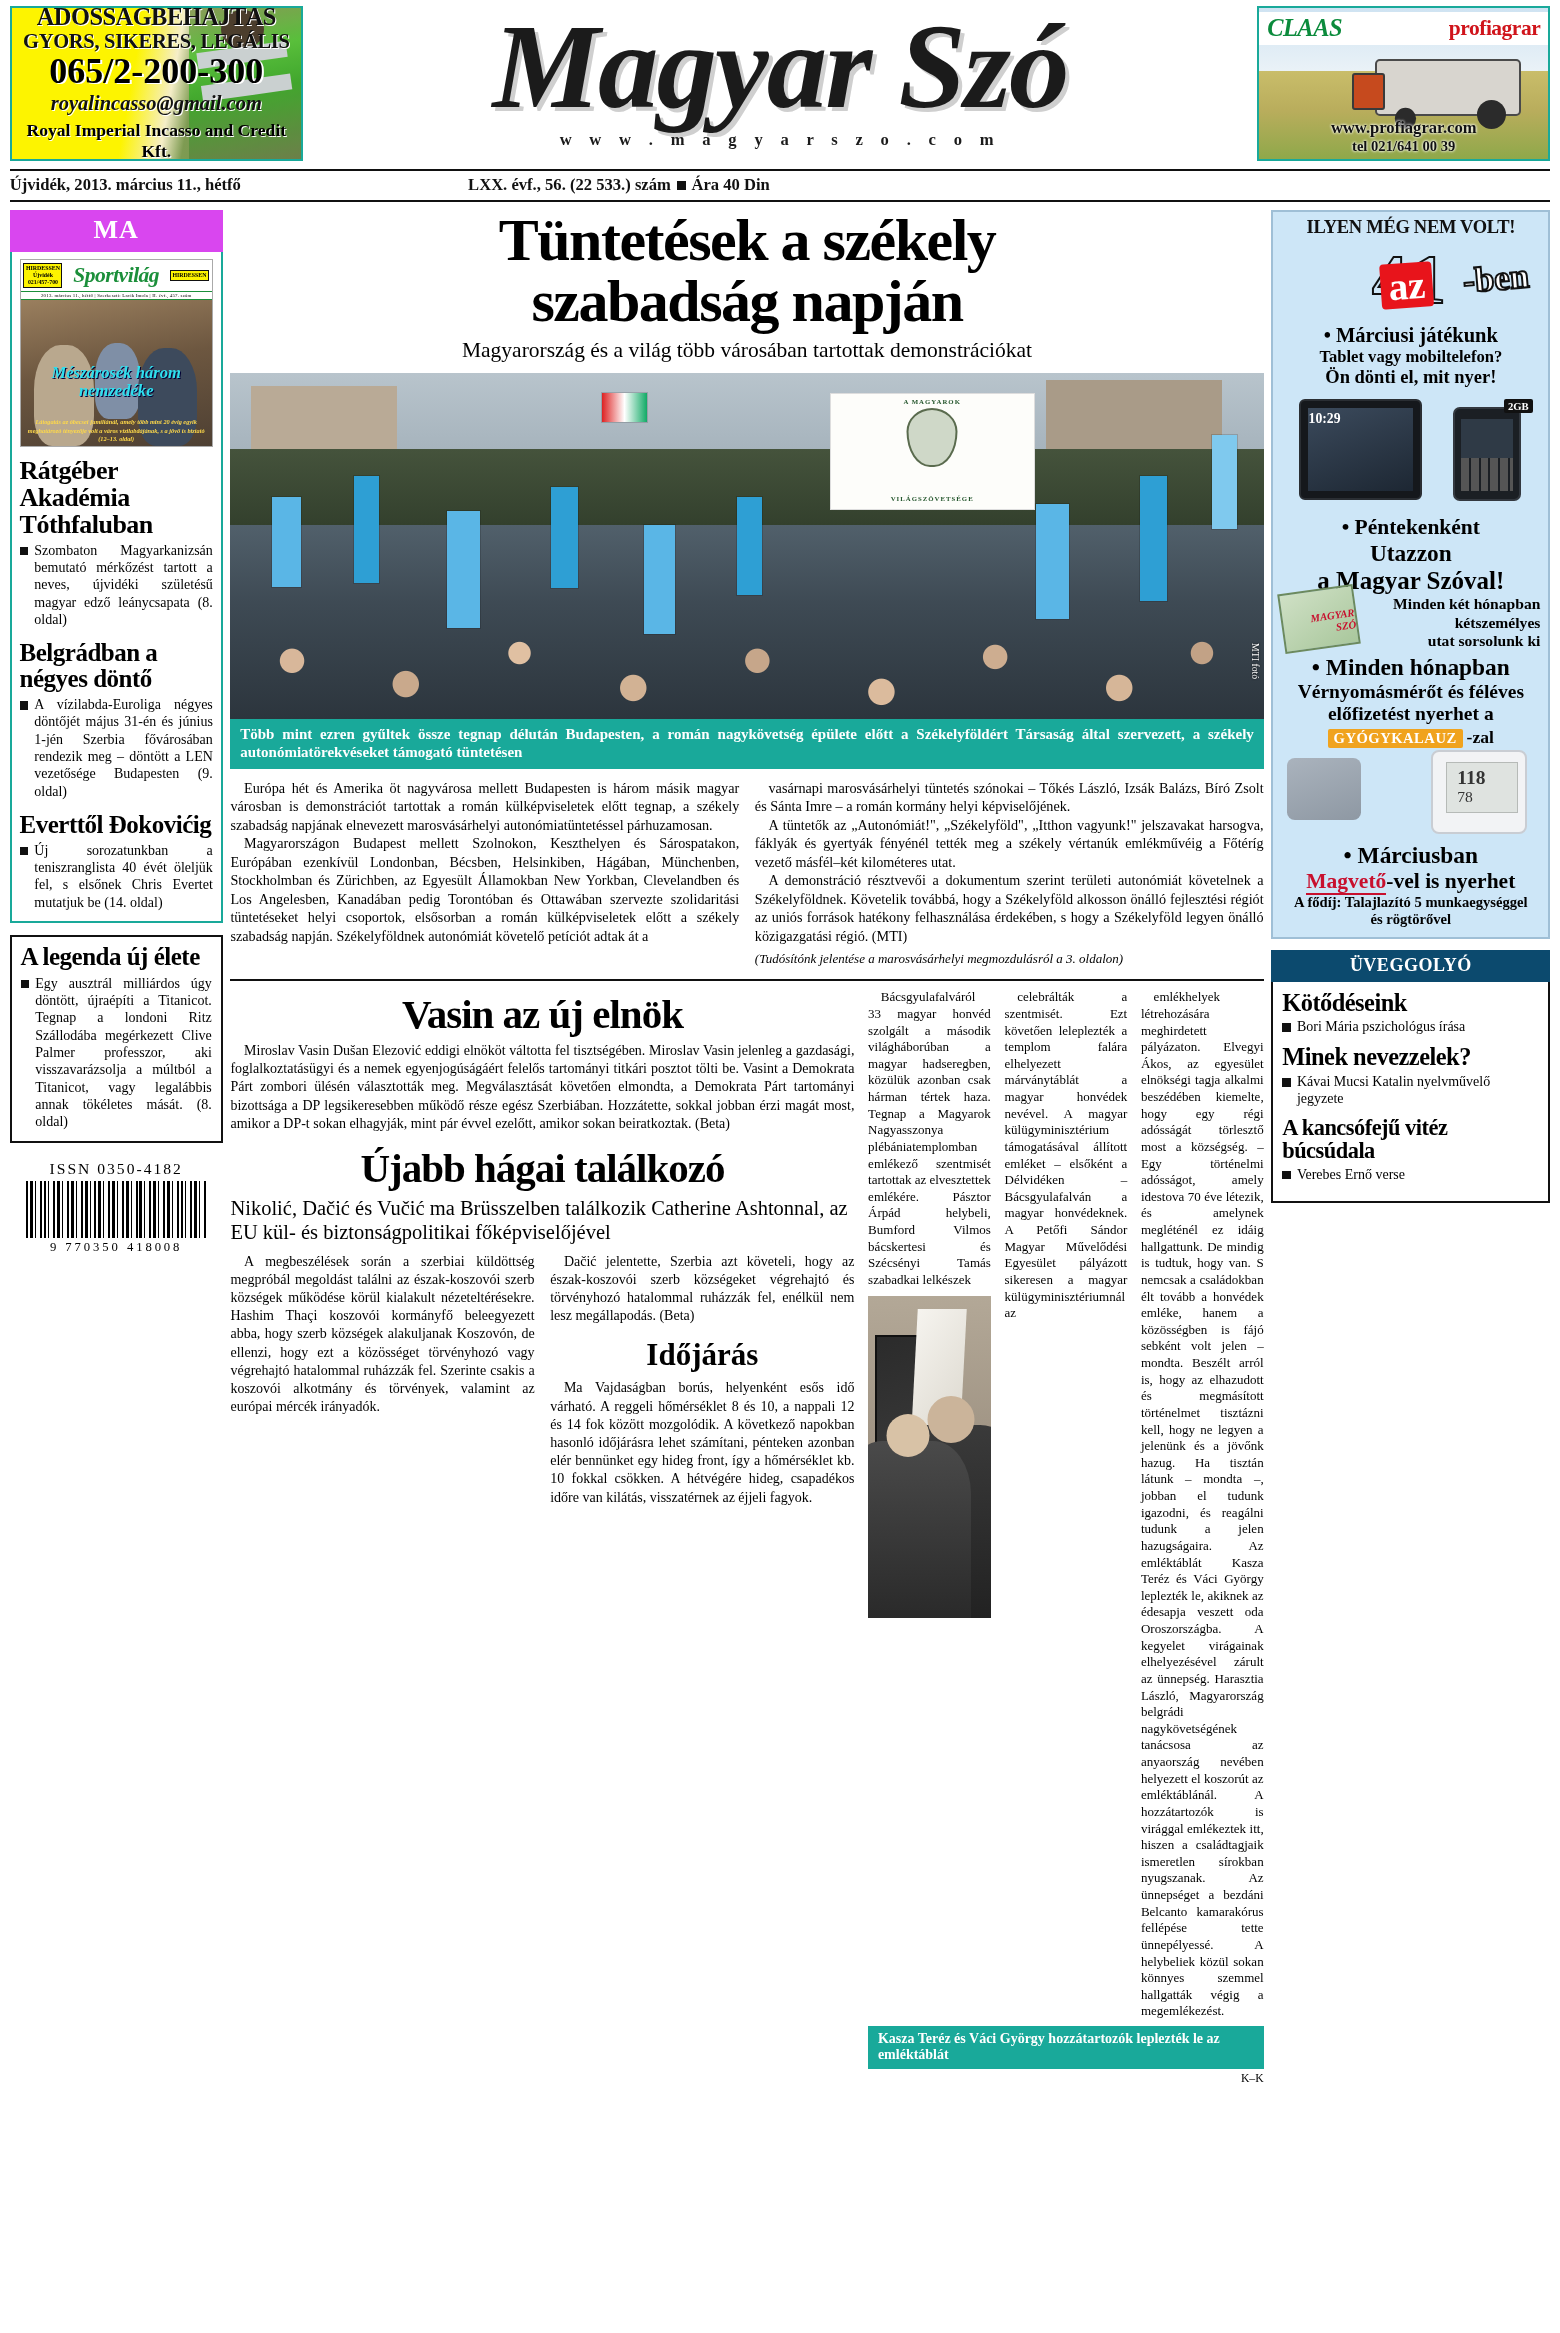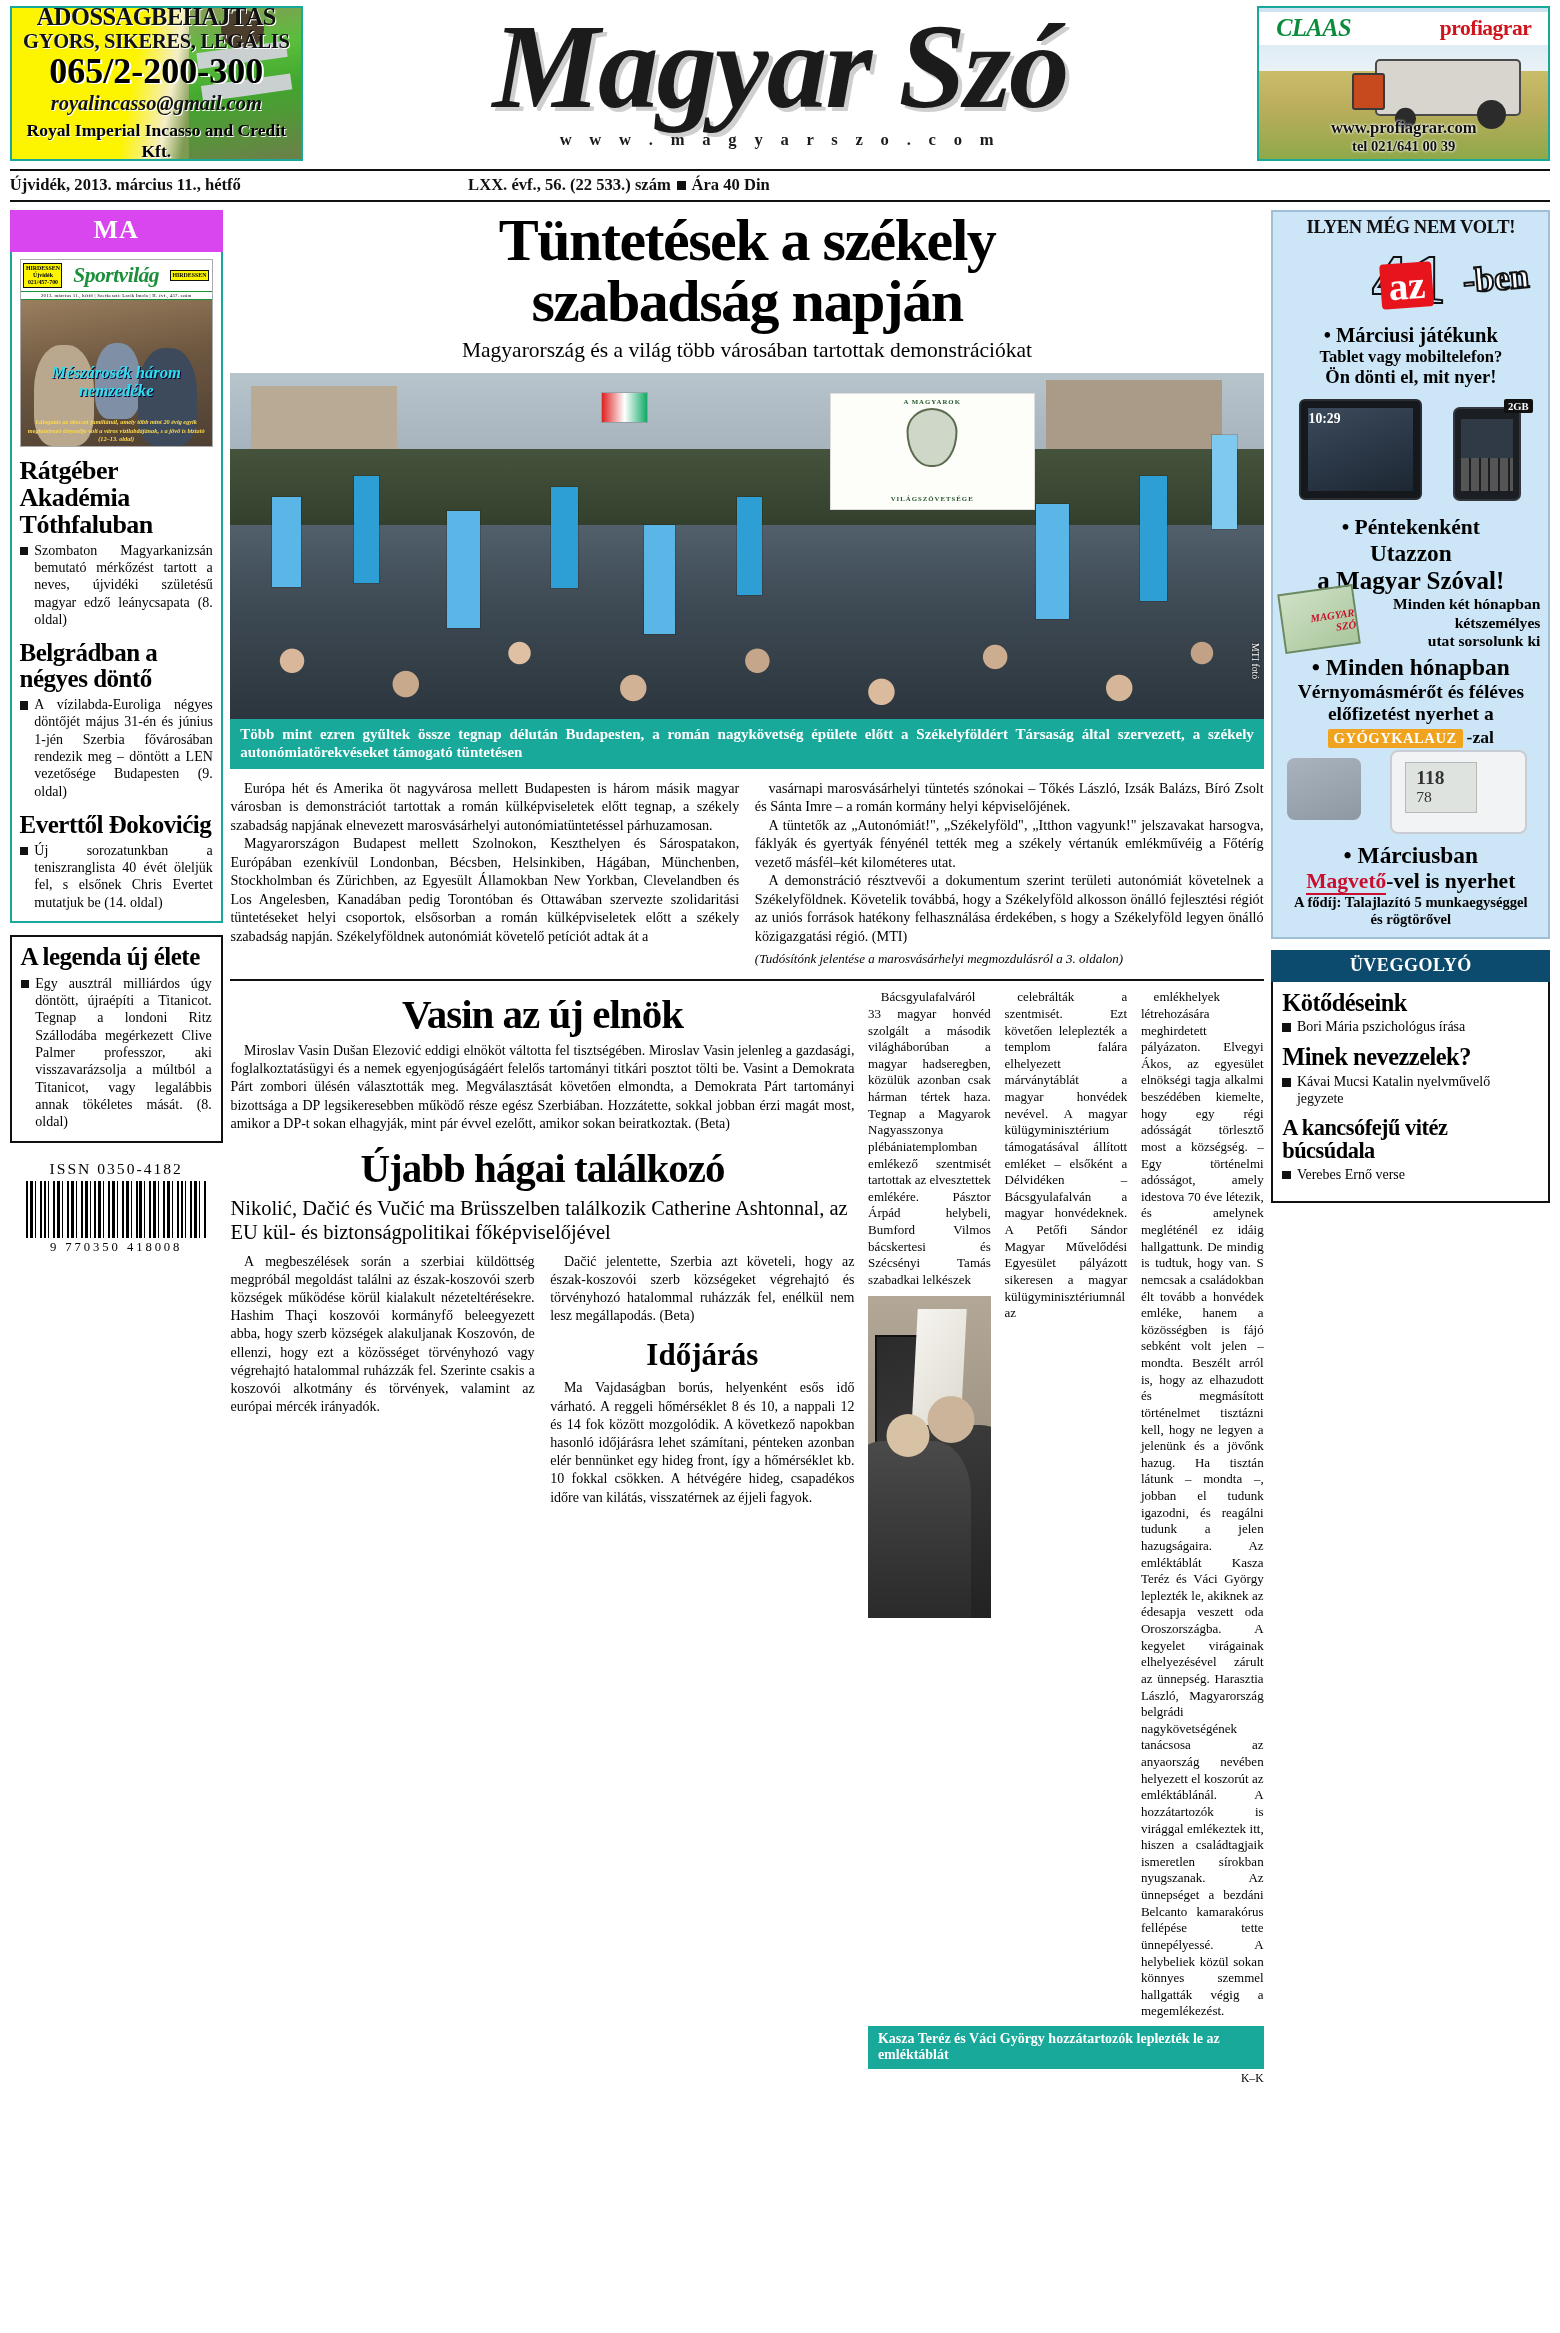--- a/index.html
+++ b/index.html
@@ -65,21 +65,21 @@
   .ad-right .sky { position:absolute; inset:0 0 58% 0; background:linear-gradient(180deg,#cfe3f2,#eaf2f7); }
   .ad-right .field { position:absolute; top:42%; left:0; right:0; bottom:0;
        background:linear-gradient(180deg,#c9bd6a 0%, #b9ad5c 45%, #8fa84a 100%); }
   .ad-right .machine { position:absolute; right:27px; top:51px; width:146px; height:57px;
        background:#d8d5cf; border:2px solid #4a4a4a; border-radius:4.9px; }
   .ad-right .machine:before{ content:""; position:absolute; left:-25px; top:11.7px; width:29px;height:33px;
        background:#c64a1e; border:2px solid #3a3a3a; border-radius:2.9px;}
   .ad-right .machine:after{ content:""; position:absolute; right:13.7px; bottom:-15.6px; width:29px;height:29px;
        background:#2b2b2b; border-radius:50%; box-shadow:-86px 3.9px 0 -3.9px #2b2b2b;}
   .ad-right .brandbar { position:absolute; top:3.9px; left:0; right:0; height:33px;
-       background:#ffffff; display:flex; align-items:center; justify-content:space-between; padding:0 17px;}
+       background:#ffffff; display:flex; align-items:center; justify-content:space-between; padding:0 8px;}
   .ar-claas { font-weight:bold; font-style:italic; font-size:24.4px; color:#0b8b3c; letter-spacing:-0.5px;}
   .ar-profi { font-weight:bold; font-size:21.5px; color:#d0141b; letter-spacing:-0.5px;}
   .ad-right .urlbox { position:absolute; left:0; right:0; bottom:3.9px; text-align:center; }
   .ar-url { font-weight:bold; font-size:16.6px; color:#111; text-shadow:0 0 2.9px #fff,0 0 2.9px #fff; }
   .ar-tel { font-weight:bold; font-size:14.6px; color:#111; text-shadow:0 0 2.9px #fff,0 0 2.9px #fff; }
 
   
   .dateline { display:flex; align-items:stretch; height:33px; margin:7.8px 9.8px 0 9.8px;
               border-top:2px solid #111; border-bottom:2px solid #111; }
   .dl-left { width:380px; display:flex; align-items:center; font-size:16.6px; font-weight:bold; color:#111; }
@@ -242,21 +242,21 @@
   .gbtag { position:absolute; right:7.8px; top:5.9px; background:#111; color:#fff; font-size:10.7px;
            font-weight:bold; padding:1px 3.9px; border-radius:2px; }
   .r-b4 { font-size:21.5px; font-weight:bold; }
   .r-b5 { font-size:23.4px; font-weight:bold; }
   .r-b6 { font-size:25px; font-weight:bold; }
   .r-small { font-size:15.6px; font-weight:bold; line-height:1.18; }
   .r-b7 { font-size:19.5px; font-weight:bold; line-height:1.12; }
   .gy-chip { display:inline-block; background:#f0a31e; color:#fff; font-weight:bold; font-size:14.6px;
              padding:1px 5.9px; letter-spacing:0.5px; border-radius:2px; }
   .bpmon { position:relative; height:90px; margin:2px 0; }
-  .bpmon .unit { position:absolute; right:13.7px; top:0; width:137px; height:84px; background:#f2f3f5;
+  .bpmon .unit { position:absolute; right:13.7px; top:0; width:96px; height:84px; background:#f2f3f5;
                  border:2px solid #c9cdd3; border-radius:7.8px; }
   .bpmon .unit .lcd { position:absolute; left:13.7px; top:9.8px; width:72px; height:51px;
                  background:#dfe3e0; border:1px solid #b6bab7; }
   .bpmon .unit .lcd b { position:absolute; left:9.8px; top:3.9px; font-size:19.5px; color:#333; }
   .bpmon .unit .lcd i { position:absolute; left:9.8px; top:25px; font-size:15.6px; color:#333; font-style:normal;}
   .bpmon .cuff { position:absolute; left:5.9px; top:7.8px; width:74px; height:62px;
                  background:linear-gradient(160deg,#aab3bd,#8e98a3); border-radius:7.8px; }
   .magveto { color:#c8102e; font-weight:bold; border-bottom:2px solid #c8102e; }
   .r-fodij { font-size:14.6px; font-weight:bold; line-height:1.2; }
 

